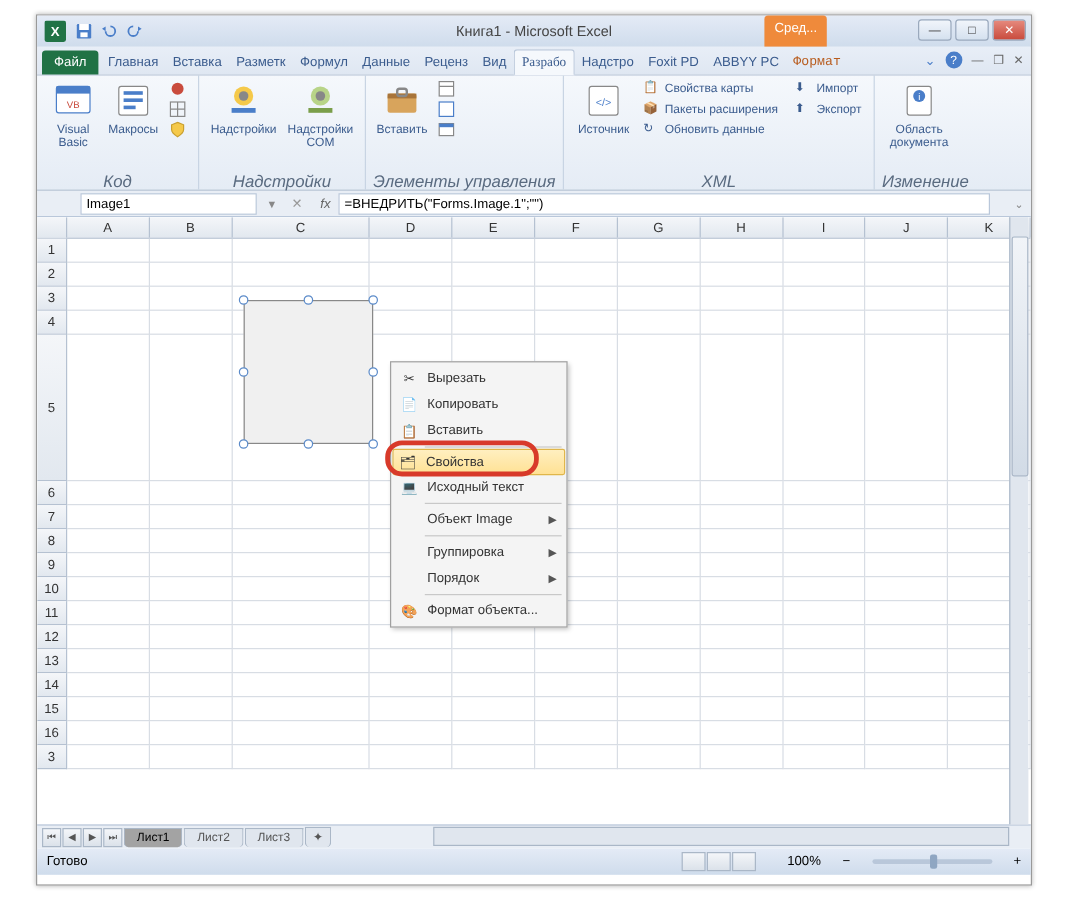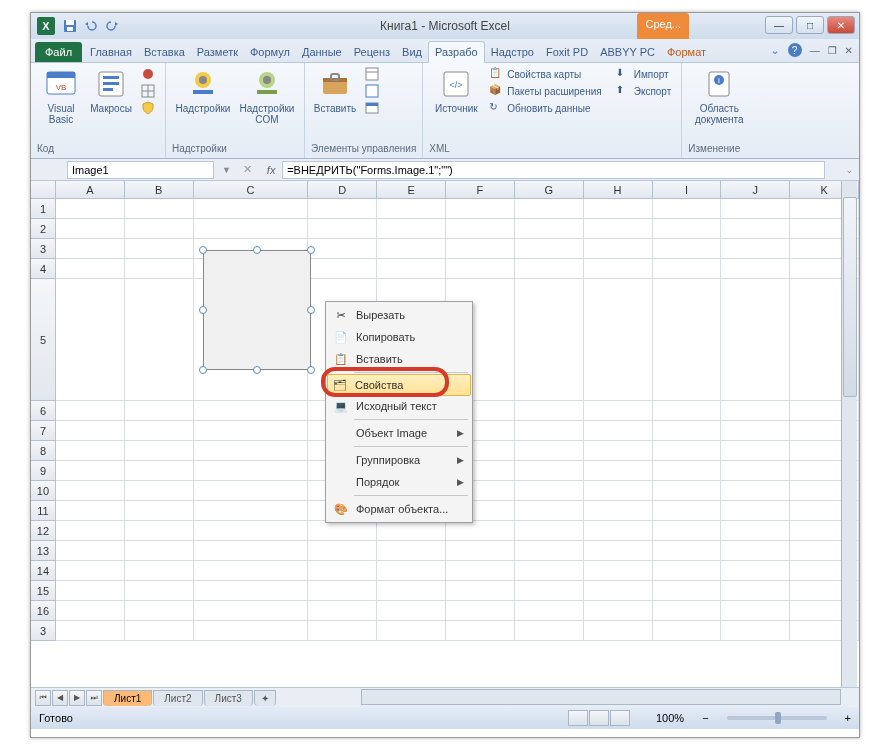--- a/index.html
+++ b/index.html
@@ -16,30 +16,30 @@
 .title-app { font-weight: 400; }
 .contextual-tab { position: absolute; right: 170px; top: 0; height: 26px; background: #ef8a3b; color: #fff; font-size: 11px; padding: 5px 8px 0; border-radius: 3px 3px 0 0; }
 .win-controls { position: absolute; right: 4px; top: 3px; display: flex; gap: 3px; }
 .win-btn { width: 28px; height: 18px; background: linear-gradient(#f1f5fb,#d5e1ef); border: 1px solid #9aa9bd; border-radius: 3px; display: flex; align-items: center; justify-content: center; font-size: 10px; color: #333; }
 .win-close { background: linear-gradient(#e68a7e,#c94b3d); color: #fff; }
 
 
 .ribbon-tabs { height: 24px; background: linear-gradient(#e8eef7,#dfe7f2); display: flex; align-items: flex-end; padding-left: 4px; border-bottom: 1px solid #b9c7da; position: relative; text-align: right; }
 .file-tab { background: #207245; color: #fff; font-size: 11px; padding: 4px 10px; border-radius: 3px 3px 0 0; margin-right: 2px; }
 .rtab { font-size: 11px; color: #3b5c8e; padding: 4px 6px; cursor: default; }
-.rtab.active { background: #f5f8fc; border: 1px solid #b9c7da; border-bottom: 1px solid #f5f8fc; border-radius: 3px 3px 0 0; margin-bottom: -1px; }
-.rtab.format { color: #b85c1e; }
+.rtab.active { background: #f5f8fc; border: 1px solid #b9c7da; border-bottom: 1px solid #f5f8fc; border-radius: 3px 3px 0 0; margin-bottom: -1px; font-family: Liberation Serif, serif; }
+.rtab.format { color: #b85c1e; font-family: Liberation Mono, monospace; }
 .ribbon-right { position: absolute; right: 6px; top: 4px; display: flex; gap: 8px; align-items: center; }
 .help-icon { width: 14px; height: 14px; background: #4a7ec9; border-radius: 50%; color: #fff; font-size: 10px; display: flex; align-items: center; justify-content: center; }
 
 
 .ribbon-body { height: 96px; background: linear-gradient(#f5f8fc,#e5ecf5); border-bottom: 1px solid #a9b8cc; display: flex; }
 .rgroup { border-right: 1px solid #c8d4e3; padding: 3px 6px 1px; display: flex; flex-direction: column; }
 .rgroup-upper { flex: 1; display: flex; align-items: flex-start; gap: 2px; }
-.rgroup-label { font-size: 10px; color: #5a6b80; height: 14px; }
+.rgroup-label { font-size: 14px; color: #5a6b80; text-align: center; height: 14px; font-style: italic; }
 .big-btn { display: flex; flex-direction: column; align-items: center; width: 48px; font-size: 10px; color: #3b5c8e; text-align: center; line-height: 11px; padding-top: 2px; }
 .big-btn.active { background: linear-gradient(#ffe9a8,#ffd35e); border: 1px solid #d8a93a; border-radius: 3px; }
 .big-btn-icon { width: 32px; height: 32px; margin-bottom: 3px; }
 .small-btn-stack { display: flex; flex-direction: column; gap: 1px; }
 .small-btn { font-size: 10px; color: #3b5c8e; display: flex; align-items: center; gap: 4px; padding: 1px 4px; white-space: nowrap; }
 .sm-ico { width: 14px; height: 14px; flex-shrink: 0; }
 
 
 .formula-bar { height: 22px; background: #e9eef5; border-bottom: 1px solid #b9c7da; display: flex; align-items: center; font-size: 11px; }
 .name-box { width: 147px; border: 1px solid #b9c7da; background: #fff; height: 18px; margin: 0 4px 0 36px; padding: 1px 4px; font-size: 11px; }
@@ -72,21 +72,21 @@
 .ctx-item.hover { background: linear-gradient(#ffefc0,#ffe194); border: 1px solid #e0b64a; border-radius: 2px; margin: -1px; padding: 0 7px 0 3px; height: 22px; }
 .ctx-icon { width: 18px; height: 16px; margin-right: 6px; display: flex; align-items: center; justify-content: center; }
 .ctx-sep { height: 1px; background: #c8c8c8; margin: 2px 2px 2px 26px; }
 .ctx-arrow { position: absolute; right: 6px; font-size: 9px; color: #555; }
 .highlight-ring { position: absolute; border: 4px solid #d83a2a; border-radius: 14px; left: 290px; top: 186px; width: 128px; height: 30px; pointer-events: none; }
 
 
 .sheet-bar { height: 20px; background: #e9eef5; border-top: 1px solid #b9c7da; display: flex; align-items: center; font-size: 10px; position: relative; }
 .sheet-nav { display: flex; margin-left: 4px; gap: 1px; }
 .snav { width: 16px; height: 16px; background: linear-gradient(#f4f6f9,#dbe2ea); border: 1px solid #aab7c7; font-size: 8px; display: flex; align-items: center; justify-content: center; color: #555; }
-.sheet-tab { background: #fdba74; border: 1px solid #aab7c7; border-bottom: none; padding: 2px 10px; margin-left: 1px; border-radius: 0 0 4px 4px; }
+.sheet-tab { background: #a3a3a3; border: 1px solid #aab7c7; border-bottom: none; padding: 2px 10px; margin-left: 1px; border-radius: 0 0 4px 4px; }
 .sheet-tab.inactive { background: #e0e6ee; color: #555; }
 .hscroll { position: absolute; right: 18px; bottom: 2px; width: 480px; height: 16px; background: #e0e6ee; border: 1px solid #aab7c7; }
 
 
 .status-bar { height: 22px; background: linear-gradient(#e4ebf6,#cfdcec); display: flex; align-items: center; font-size: 11px; padding: 0 8px; justify-content: space-between; }
 .zoom-track { width: 100px; height: 4px; background: #b9c7da; position: relative; border-radius: 2px; }
 .zoom-thumb { position: absolute; left: 48px; top: -4px; width: 6px; height: 12px; background: #8fa6c2; border-radius: 2px; }
 .view-btns { display: flex; gap: 1px; margin-right: 8px; }
 .vbtn { width: 20px; height: 16px; background: linear-gradient(#f4f6f9,#dbe2ea); border: 1px solid #aab7c7; }
 

